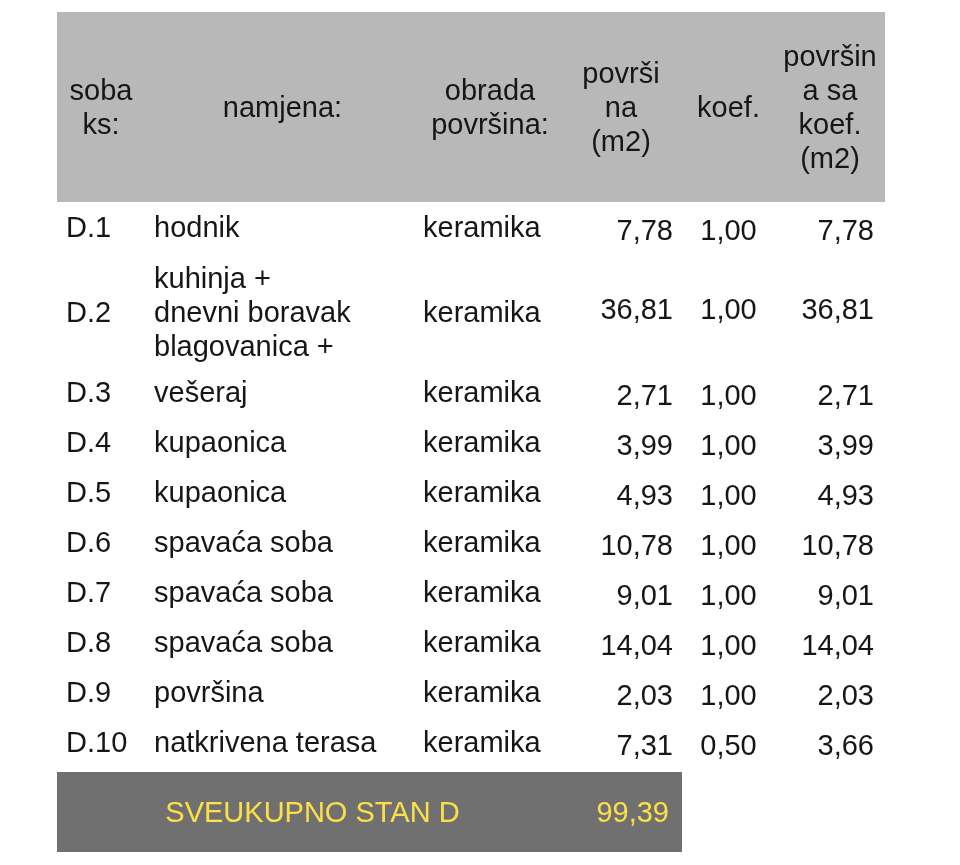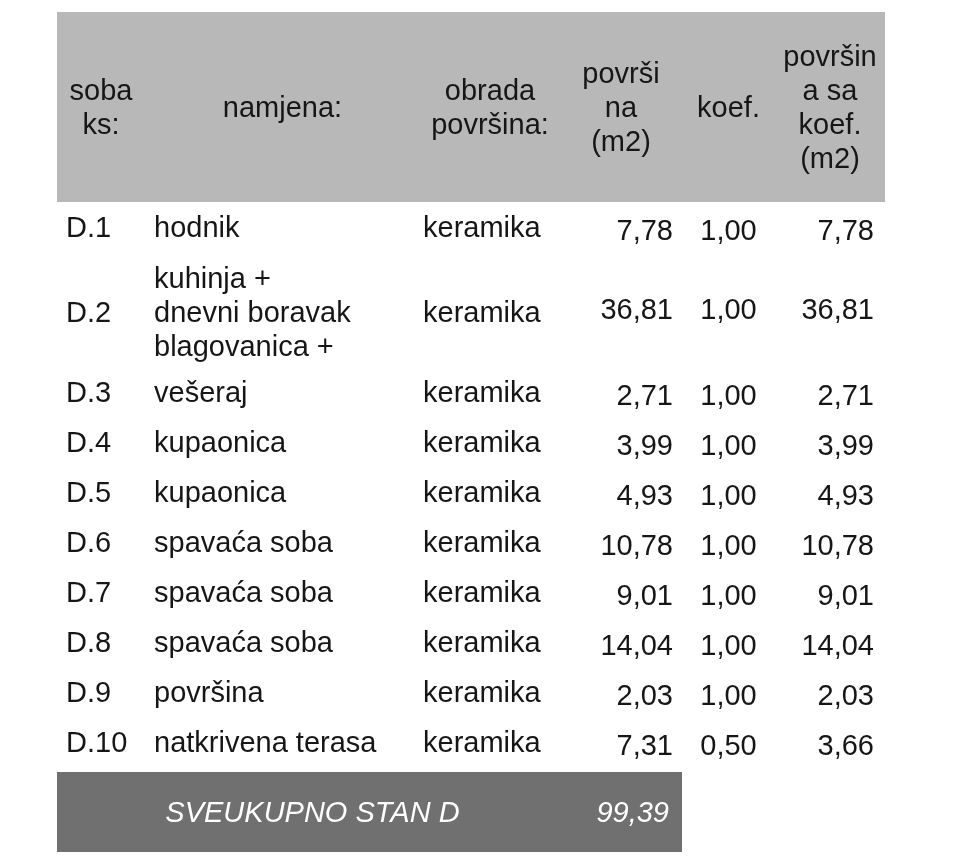--- a/index.html
+++ b/index.html
@@ -37,21 +37,21 @@
   .tr.tall { height:115px; align-items:center; }
   .tr.tall .td { height:auto; }
   .tr.tall .td.c1, .tr.tall .td.c2, .tr.tall .td.c3 {
       align-items:flex-start; padding-top:5px; }
   .tr.tall .td.c2 { display:block; padding-top:5px; }
   .tr.tall .td.c4, .tr.tall .td.c5, .tr.tall .td.c6 {
       align-items:flex-end; padding-bottom:2px; top:0; }
   .nline { display:block; line-height:34px; }
 
   
-  .tfoot { display:flex; margin-top:5px; height:80px; color:#ffffff;font-style:italic; }
+  .tfoot { display:flex; margin-top:5px; height:80px; color:#fde047; }
   .tf-left { width:625px; background:#707070; display:flex; align-items:center; }
   .tf-gap { width:6px; background:#ffffff; }
   .tf-right { width:197px; background:#707070; display:flex; align-items:center;
               justify-content:flex-end; padding-right:11px; }
   .tf-label-wrap { width:511px; text-align:center; }
   .tf-num-wrap { flex:1; text-align:right; padding-right:13px; }
 </style>
 </head>
 <body>
 

